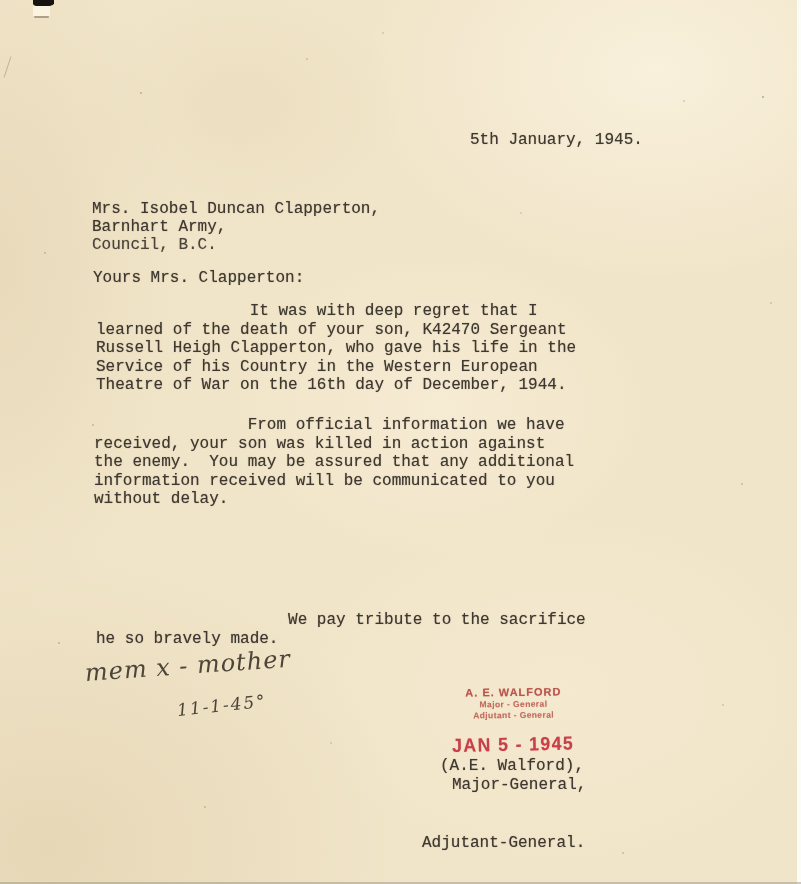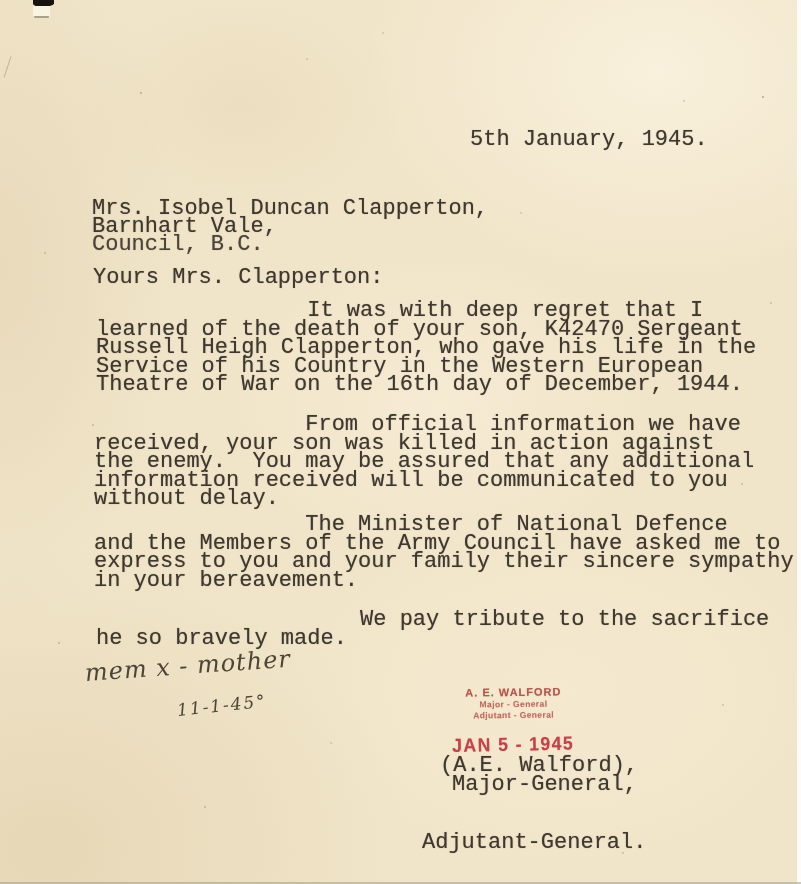--- a/index.html
+++ b/index.html
@@ -10,21 +10,21 @@
       radial-gradient(ellipse 420px 300px at 82% 8%,  rgba(255,250,236,.55), transparent 70%),
       radial-gradient(ellipse 500px 420px at 6% 96%,  rgba(205,183,140,.30), transparent 72%),
       radial-gradient(ellipse 260px 520px at 0% 30%,  rgba(208,188,148,.28), transparent 70%),
       radial-gradient(ellipse 300px 220px at 55% 46%, rgba(255,248,230,.35), transparent 70%),
       radial-gradient(ellipse 380px 260px at 70% 78%, rgba(250,242,220,.35), transparent 70%),
       radial-gradient(ellipse 240px 180px at 30% 12%, rgba(222,204,166,.25), transparent 70%);
     font-family:"Liberation Mono","DejaVu Sans Mono",monospace;
   }
   .typed{
     position:absolute;font-family:"Liberation Mono","DejaVu Sans Mono",monospace;
-    font-size:22px;line-height:18.5px;color:var(--ink,#3f3830);
+    font-size:16px;line-height:18.5px;color:var(--ink,#3f3830);
     white-space:pre;text-shadow:0 0 1px rgba(62,54,44,.55);
   }
   .faded{opacity:.93;}
   .stamp-block{
     position:absolute;left:461px;top:686px;width:105px;text-align:center;
     color:var(--stamp-red,#b2423c);transform:rotate(-.6deg);opacity:.88;
     font-family:"Liberation Sans",sans-serif;
   }
   .stamp-name{font-weight:bold;font-size:11px;letter-spacing:1px;text-shadow:0 0 1px rgba(178,66,60,.55);}
   .stamp-rank{font-weight:bold;font-size:8.5px;letter-spacing:.4px;margin-top:1px;opacity:.85;text-shadow:0 0 1px rgba(178,66,60,.45);}
@@ -68,42 +68,38 @@
   <div class="speckles"></div>
   <div class="binder-mark"></div>
   <div class="binder-chip"></div>
   <div class="binder-smudge"></div>
   <div class="crease"></div>
 
   <div class="typed" style="left:470px;top:131px;">5th January, 1945.</div>
 
   <div>
     <div class="typed" style="left:92px;top:200px;">Mrs. Isobel Duncan Clapperton,</div>
-    <div class="typed" style="left:92px;top:218px;">Barnhart Vale,</div>
+    <div class="typed" style="left:92px;top:218px;">Barnhart Army,</div>
     <div class="typed faded" style="left:92px;top:236px;">Council, B.C.</div>
   </div>
 
   <div class="typed" style="left:93px;top:269px;">Yours Mrs. Clapperton:</div>
 
   <div class="typed" style="left:96px;top:302px;">                It was with deep regret that I
 learned of the death of your son, K42470 Sergeant
 Russell Heigh Clapperton, who gave his life in the
 Service of his Country in the Western European
 Theatre of War on the 16th day of December, 1944.</div>
 
   <div class="typed" style="left:94px;top:416px;">                From official information we have
 received, your son was killed in action against
 the enemy.  You may be assured that any additional
 information received will be communicated to you
 without delay.</div>
 
-  <div class="typed" style="left:94px;top:516px;">                The Minister of National Defence
-and the Members of the Army Council have asked me to
-express to you and your family their sincere sympathy
-in your bereavement.</div>
 
   <div class="typed" style="left:96px;top:611px;">                    We pay tribute to the sacrifice
 he so bravely made.</div>
 
   <div class="handwritten hand-1">mem x - mother</div>
   <div class="handwritten hand-2">11-1-45°</div>
 
 
   <div class="stamp-block">
     <div class="stamp-name">A. E. WALFORD</div>

